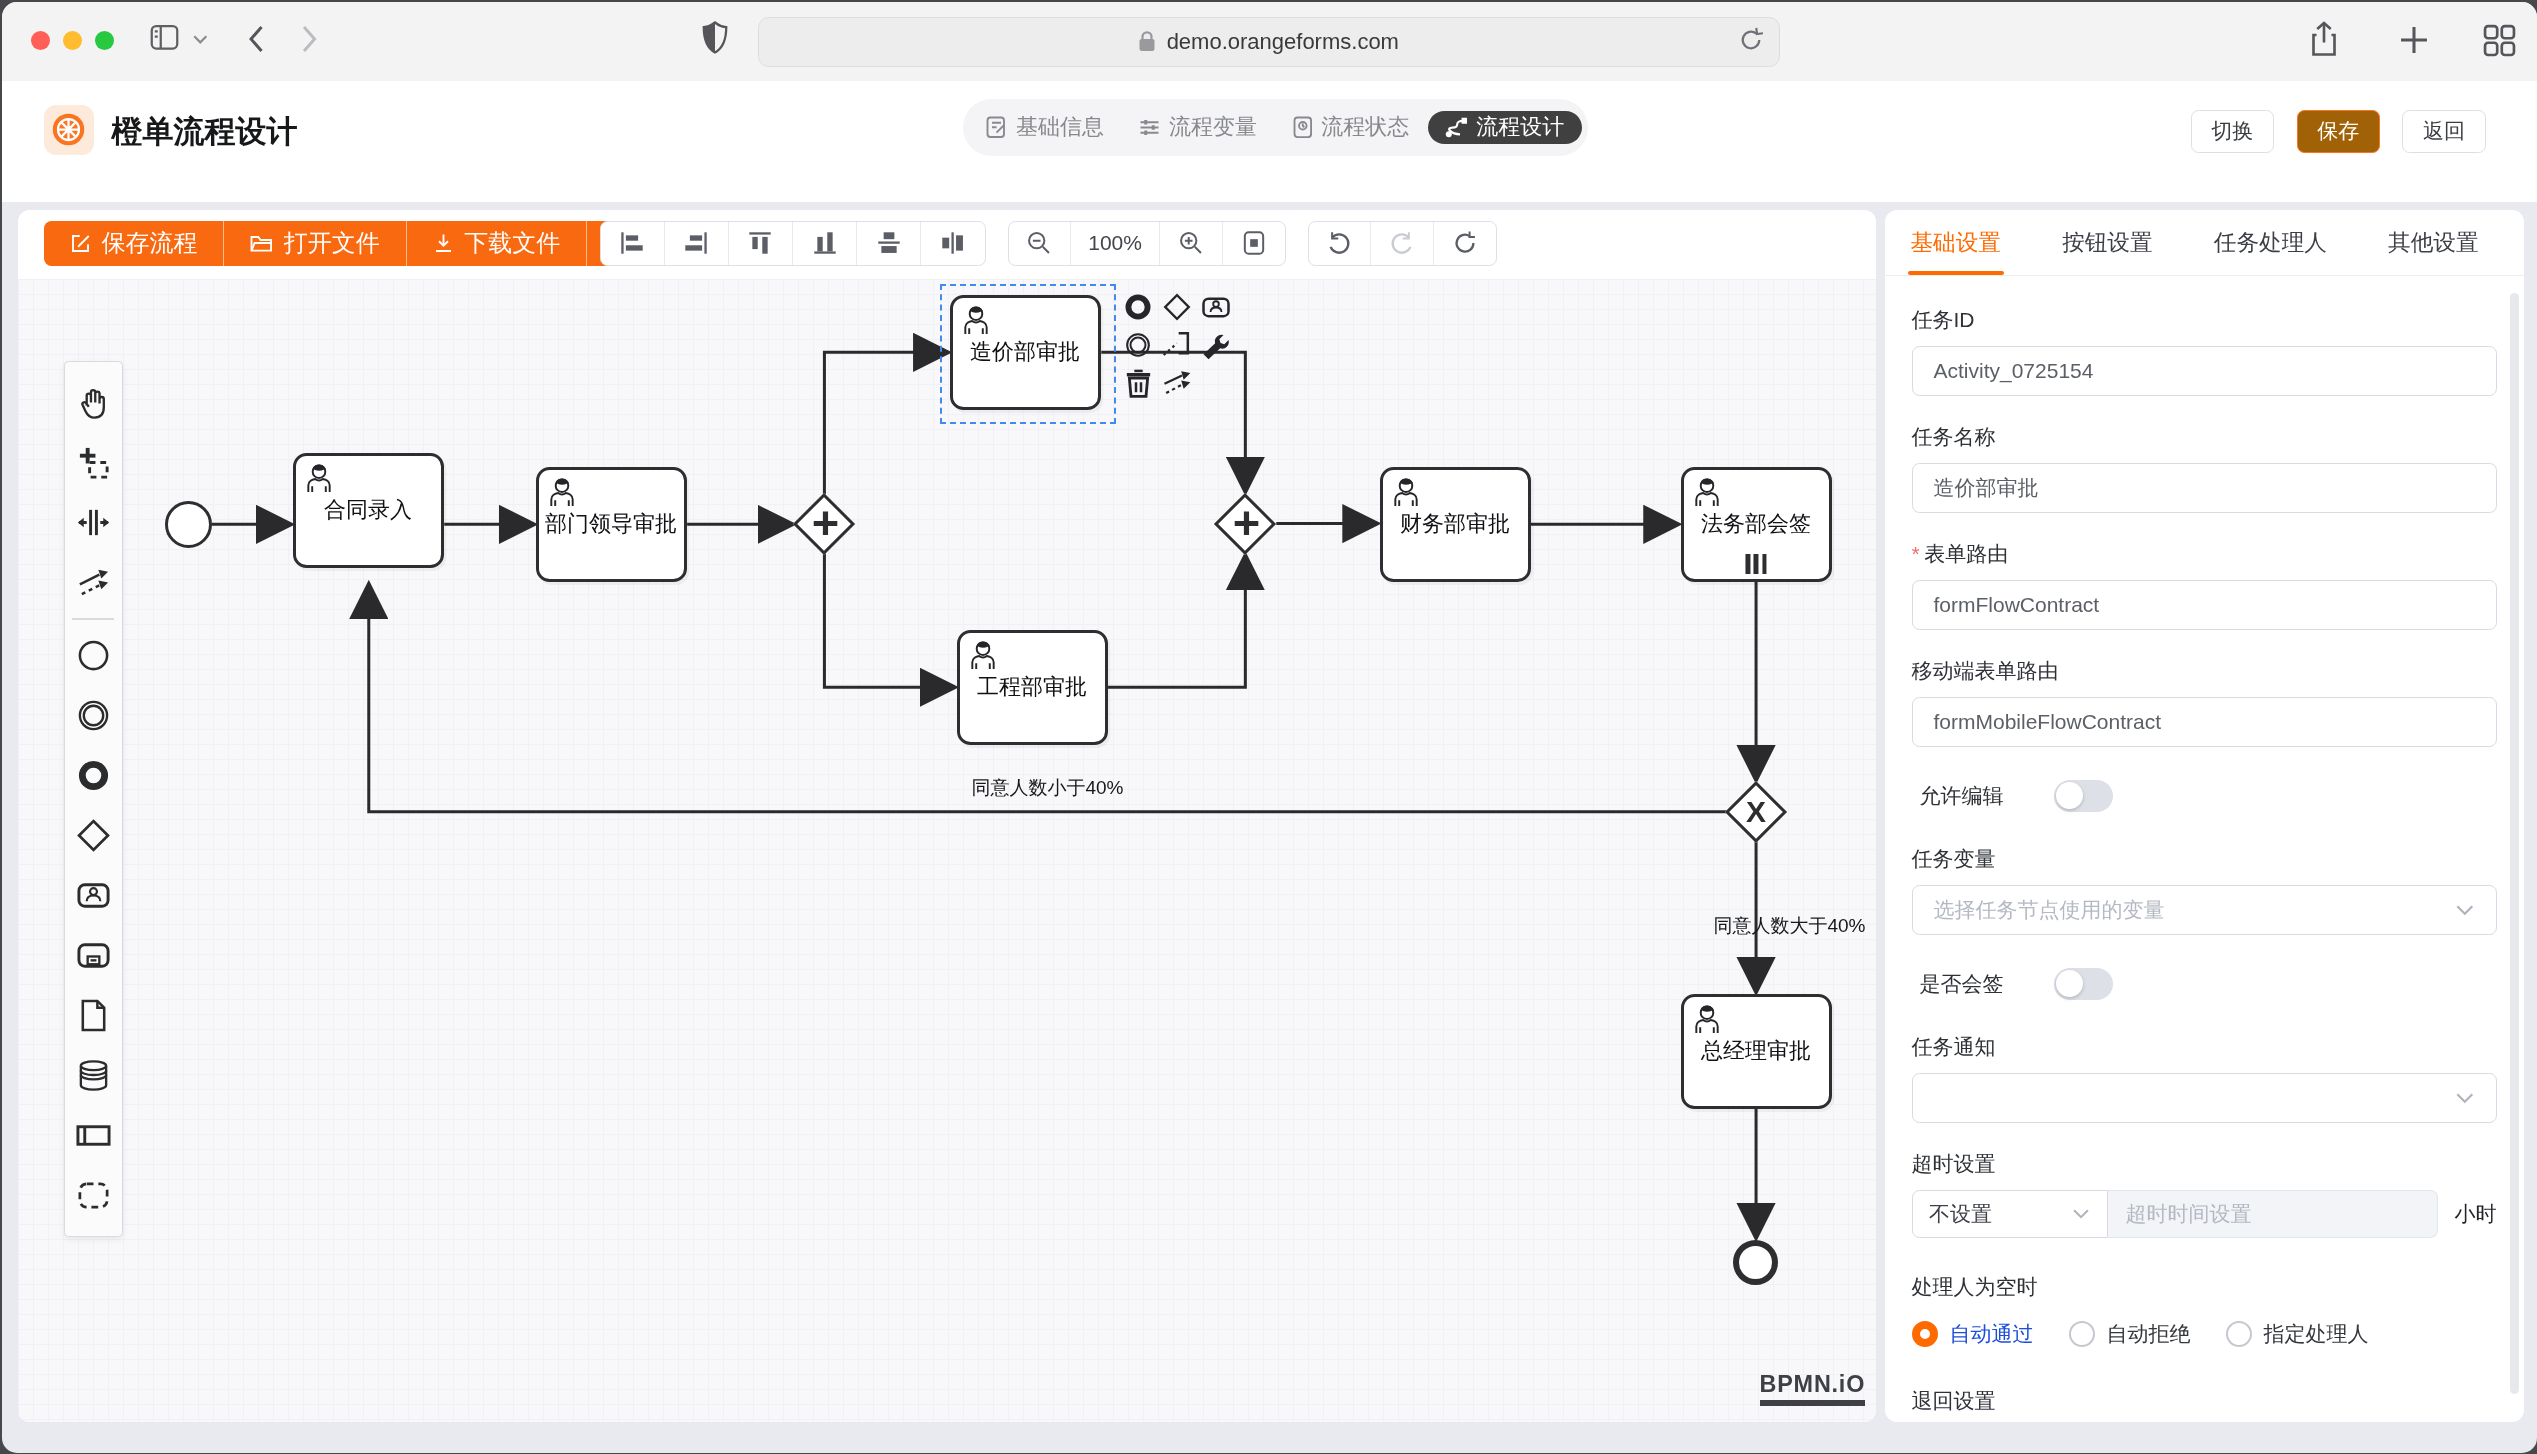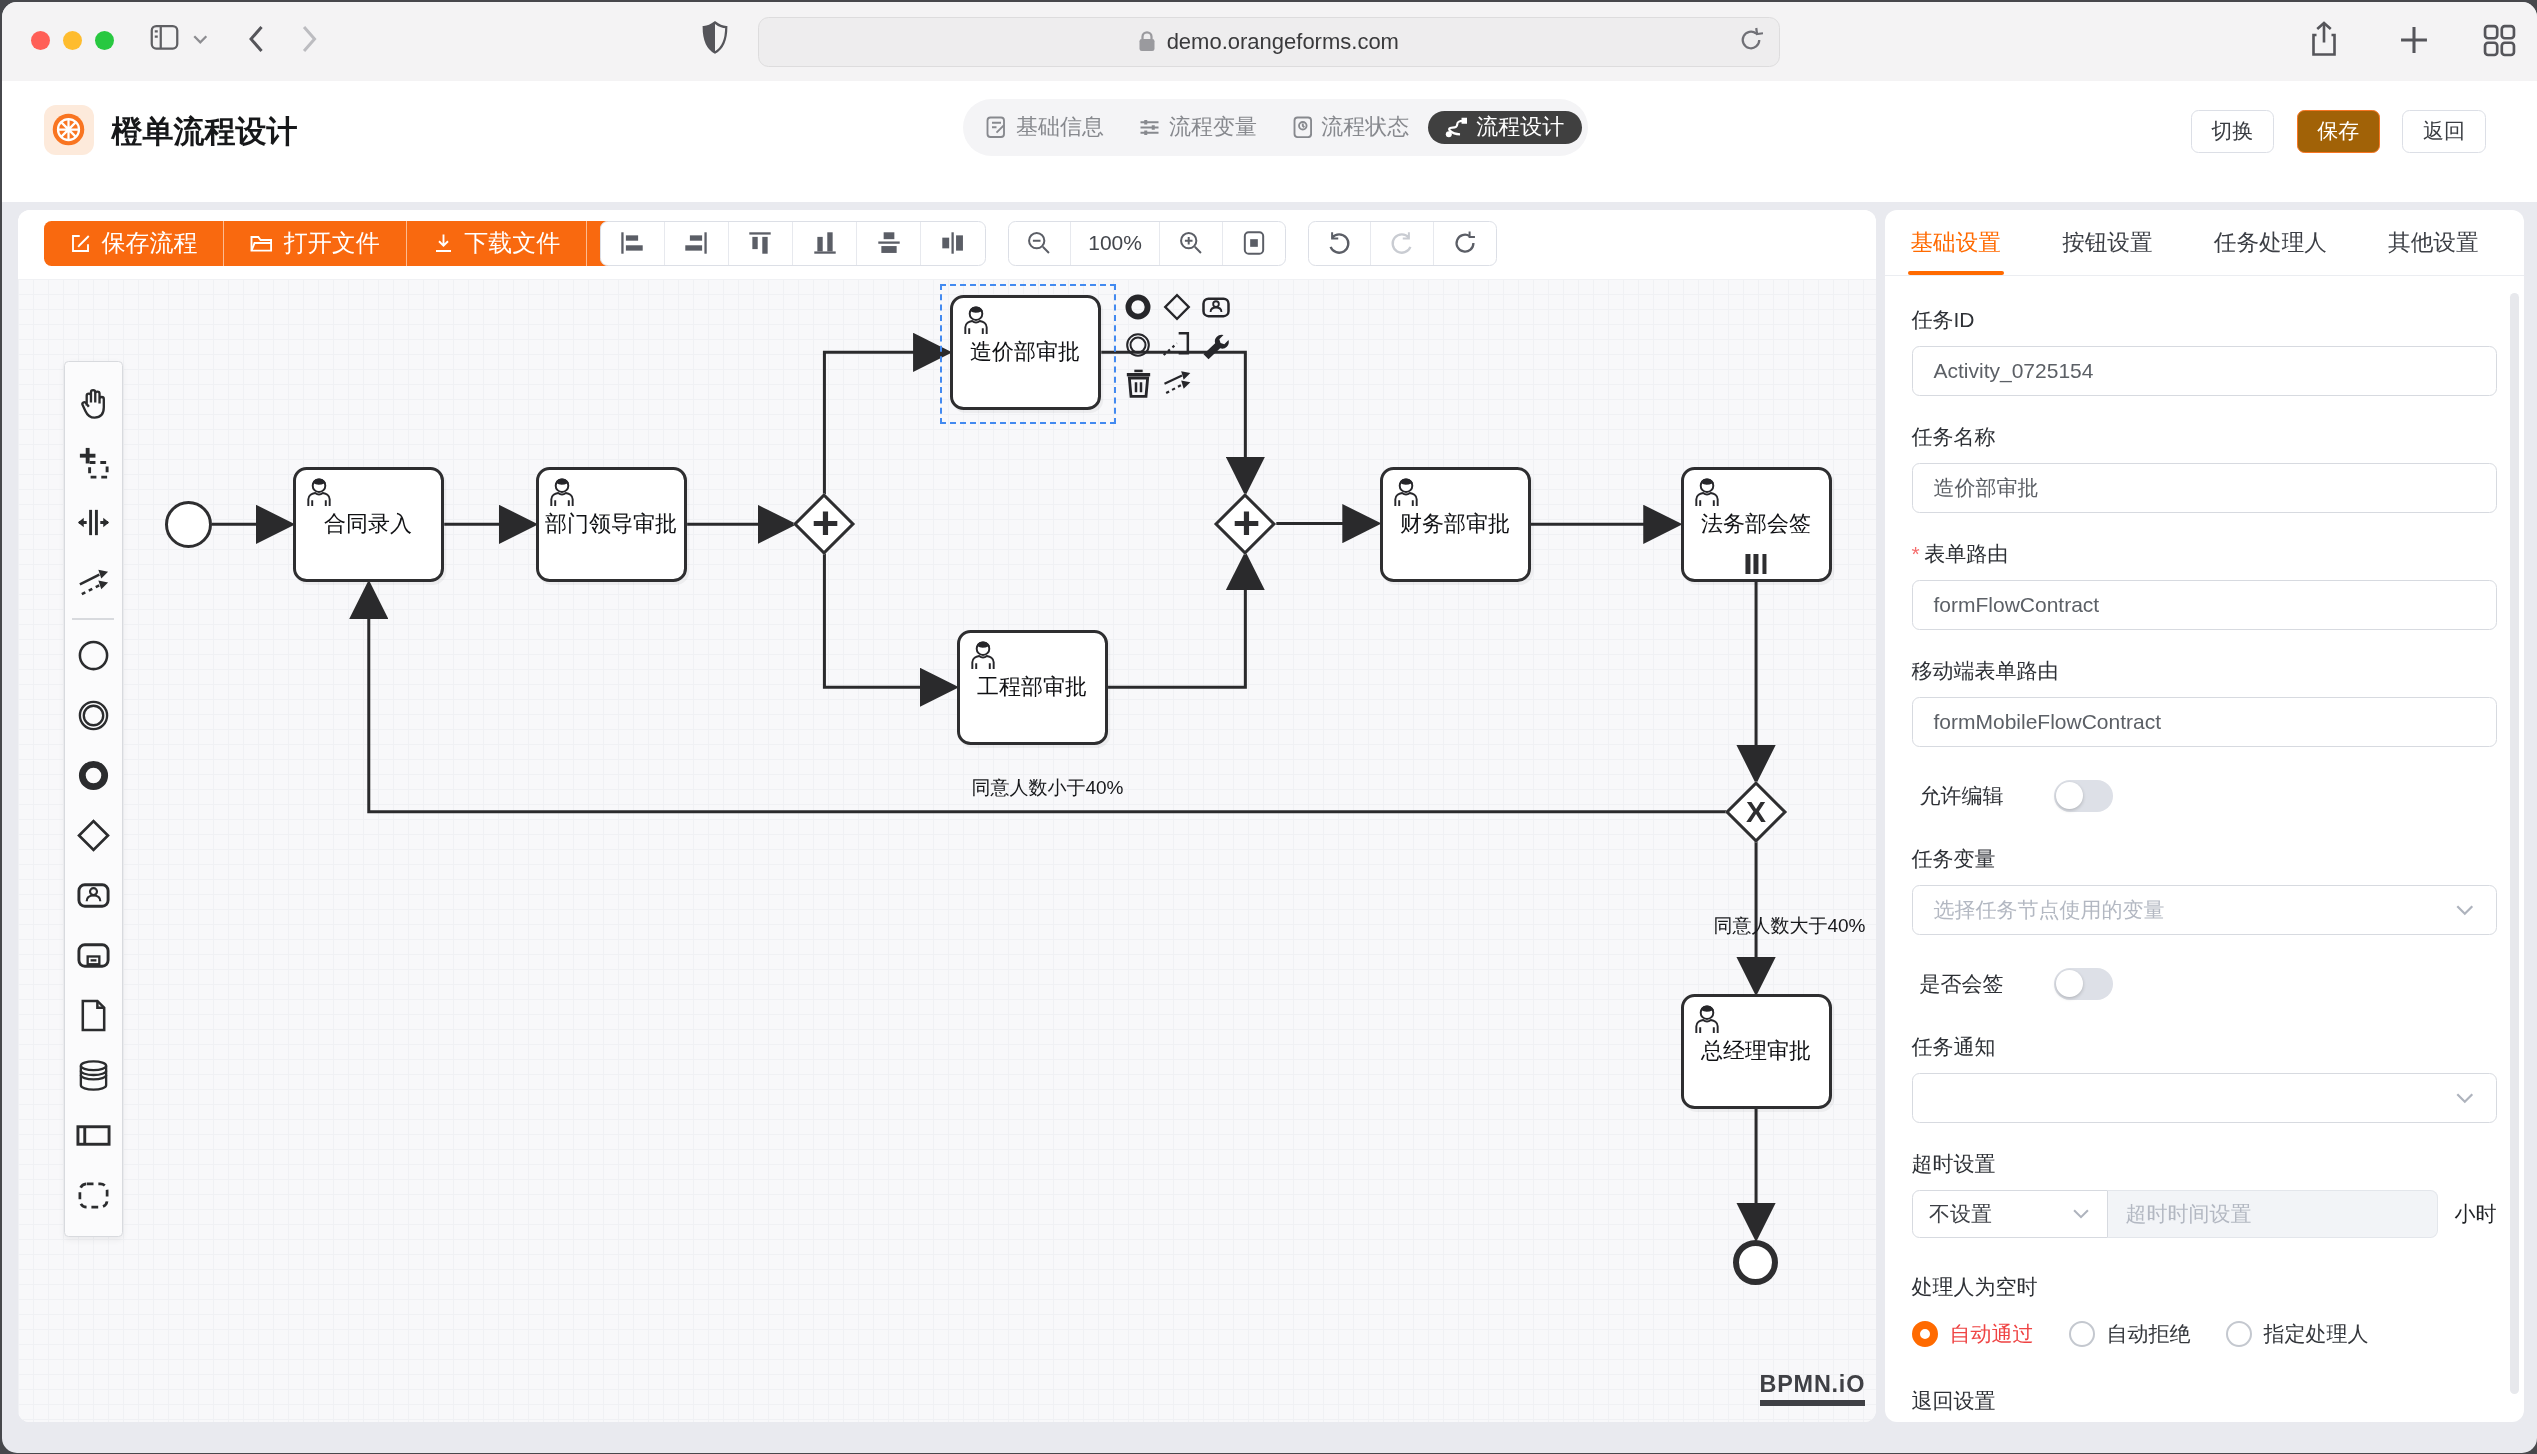--- a/index.html
+++ b/index.html
@@ -85,21 +85,21 @@
   .toggle .knob{position:absolute;left:2.3px;top:2.3px;width:27px;height:27px;border-radius:50%;background:#fff;box-shadow:0 1.5px 3.8px rgba(0,0,0,.2);}
   .timeout-row{display:flex;align-items:center;}
   .timeout-row .sel{width:196px;height:48px;border:1.5px solid #d7dae0;border-radius:7.5px 0 0 7.5px;display:flex;align-items:center;padding:0 16.6px;font-size:21px;color:#3c3f45;box-sizing:border-box;}
   .timeout-row .sel .chev{margin-left:auto;color:#aeb3bd;}
   .timeout-row .dis{flex:1;height:48px;background:#f2f4f7;border:1.5px solid #e3e6eb;border-left:none;border-radius:0 7.5px 7.5px 0;display:flex;align-items:center;padding:0 18px;font-size:21px;box-sizing:border-box;}
   .timeout-row .unit{font-size:21px;color:#222428;margin-left:16.6px;}
   .radio-row{display:flex;align-items:center;gap:35px;margin-top:19.6px;}
   .radio{display:flex;align-items:center;gap:12px;font-size:21px;color:#34373c;}
   .radio .dot{width:26px;height:26px;border-radius:50%;box-sizing:border-box;border:2.3px solid #c4c8cf;background:#fff;}
   .radio.sel .dot{border:8.3px solid #ff6a00;}
-  .radio.sel{color:#ef4444;}
+  .radio.sel{color:#1d4ed8;}
   .pscroll{position:absolute;right:4.5px;top:83px;width:9px;height:1101px;background:#e7e8ec;border-radius:4.5px;}
   svg{display:block;}
 </style>
 </head>
 <body>
 
 <div class="screen">
 <div class="window">
 
   <div class="chrome">
@@ -463,21 +463,21 @@
         <div class="pal-item">
               <svg width="35" height="35" viewBox="0 0 36 36" fill="none" stroke="#2b2c2e" stroke-width="2.8" stroke-dasharray="7 5">
                 <rect x="4" y="6" width="28" height="24" rx="7"></rect>
               </svg>
             </div>
       </div>
 
       <div class="event start"></div>
       <div class="event end"></div>
 
-      <div class="task" style="left:275px;top:188px;">
+      <div class="task" style="left:275px;top:174px;">
         <span class="person">
               <svg width="32" height="33" viewBox="0 0 32 34" fill="none" stroke="#26262a" stroke-width="2">
                 <circle cx="16" cy="10" r="6.5" fill="#fff"></circle>
                 <path d="M10.5 6.5 a6.5 6.5 0 0 1 11 0 c-4 2 -8 2 -11 0" fill="#26262a"></path>
                 <path d="M5 31 v-7 c0 -4 4 -6 7 -6.5 c2.5 2 5.5 2 8 0 c3 .5 7 2.5 7 6.5 v7"></path>
                 <path d="M9 25 v6 M23 25 v6"></path>
               </svg>
             </span>
         <span>合同录入</span>
       </div>

